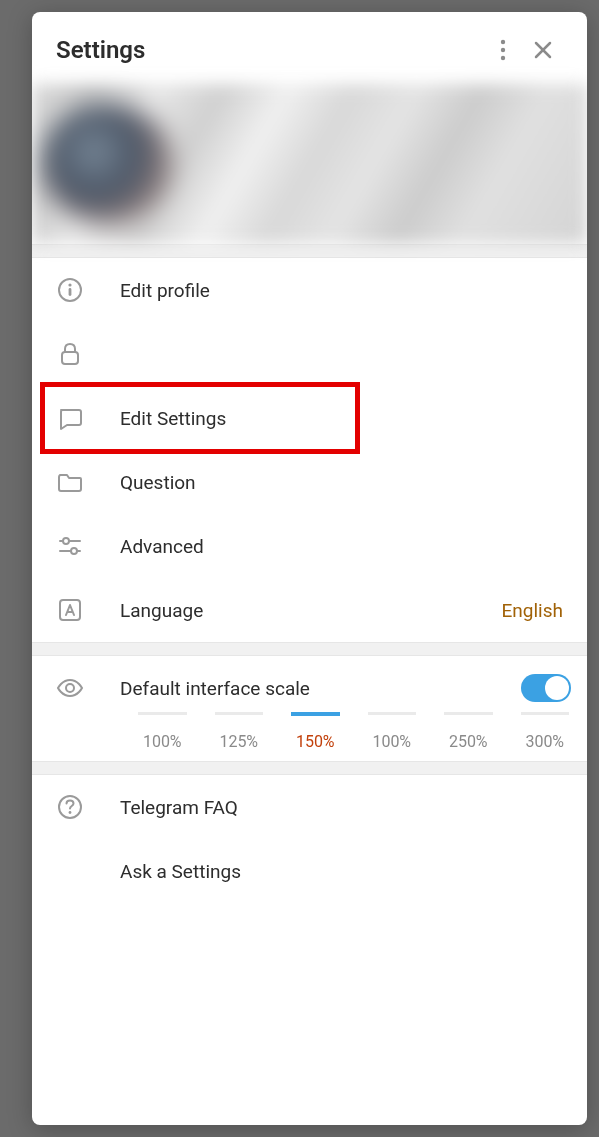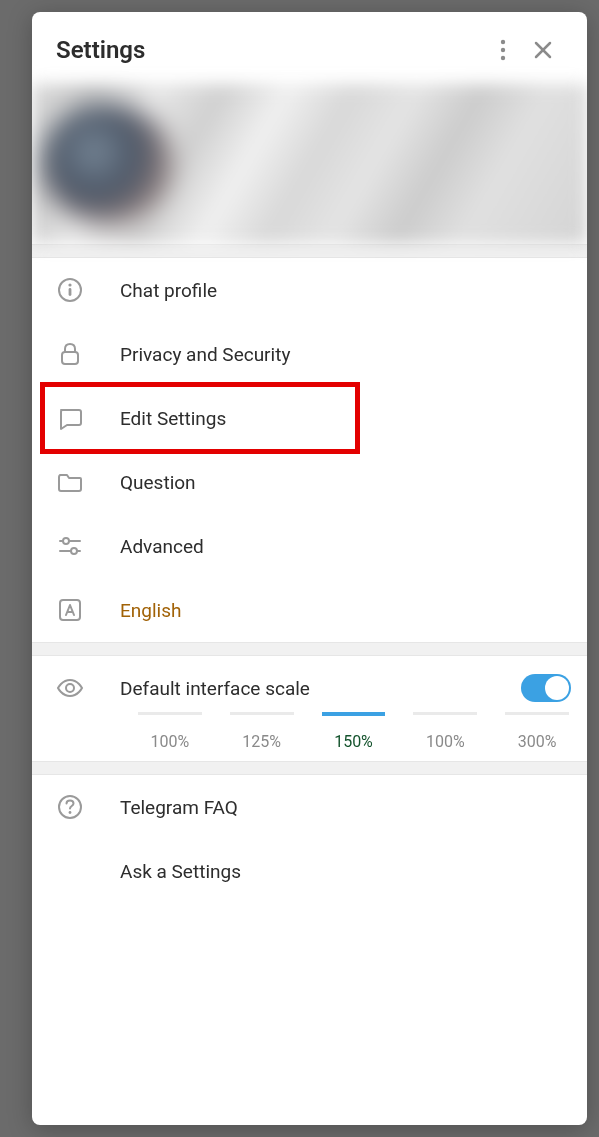--- a/index.html
+++ b/index.html
@@ -148,21 +148,21 @@
   }
   .tick.selected .tick-line {
     background: #3ba1e3;
     height: 4px;
   }
   .tick-label {
     font-size: 16px;
     color: #8a8a8a;
   }
   .tick.selected .tick-label {
-    color: #14532d;
+    color: #c2410c;
   }
   svg { display: block; }
 </style>
 </head>
 <body>
 
 <div class="modal">
 
   <div class="header">
     <div class="header-title">Settings</div>
@@ -188,32 +188,31 @@
   <div class="list">
 
     <div class="row">
       <div class="row-icon">
         <svg width="26" height="26" viewBox="0 0 26 26">
             <circle cx="13" cy="13" r="11" fill="none" stroke="currentColor" stroke-width="2"></circle>
             <circle cx="13" cy="8" r="1.6" fill="currentColor"></circle>
             <rect x="11.6" y="11" width="2.8" height="8" rx="1.4" fill="currentColor"></rect>
           </svg>
       </div>
-      <div class="row-label">Chat profile</div>
+      <div class="row-label">Edit profile</div>
     </div>
 
 
     <div class="row" id="privacy-security-row">
       <div class="row-icon">
         <svg width="26" height="26" viewBox="0 0 26 26">
             <rect x="5" y="11" width="16" height="12" rx="3" fill="none" stroke="currentColor" stroke-width="2"></rect>
             <path d="M8 11 L8 8 C8 5 10 3 13 3 C16 3 18 5 18 8 L18 11" fill="none" stroke="currentColor" stroke-width="2"></path>
           </svg>
       </div>
-      <div class="row-label">Privacy and Security</div>
     </div>
 
     <div class="row">
       <div class="row-icon">
         <svg width="26" height="26" viewBox="0 0 26 26">
             <path d="M4 5 L22 5 C23 5 24 6 24 7 L24 18 C24 19 23 20 22 20 L10 20 L4 24 L4 7 C4 6 5 5 4 5 Z" fill="none" stroke="currentColor" stroke-width="2" stroke-linejoin="round"></path>
           </svg>
       </div>
       <div class="row-label">Edit Settings</div>
     </div>
@@ -239,20 +238,21 @@
       <div class="row-label">Advanced</div>
     </div>
 
     <div class="row">
       <div class="row-icon">
         <svg width="26" height="26" viewBox="0 0 26 26">
             <rect x="3" y="3" width="20" height="20" rx="3" fill="none" stroke="currentColor" stroke-width="2"></rect>
             <path d="M9 18 L13 8 L17 18 M10.5 15 L15.5 15" fill="none" stroke="currentColor" stroke-width="2" stroke-linecap="round" stroke-linejoin="round"></path>
           </svg>
       </div>
+      <div class="row-label">Language</div>
       <div class="row-value">English</div>
     </div>
 
   </div>
 
   <div class="separator"></div>
 
   <div class="list">
     <div class="scale-row">
       <div class="row-icon">
@@ -278,20 +278,24 @@
         <div class="tick selected">
           <div class="tick-line"></div>
           <div class="tick-label">150%</div>
         </div>
         <div class="tick">
           <div class="tick-line"></div>
           <div class="tick-label">100%</div>
         </div>
         <div class="tick">
           <div class="tick-line"></div>
+          <div class="tick-label">250%</div>
+        </div>
+        <div class="tick">
+          <div class="tick-line"></div>
           <div class="tick-label">300%</div>
         </div>
       </div>
   </div>
 
   <div class="separator"></div>
 
   <div class="list">
     <div class="row">
       <div class="row-icon">

